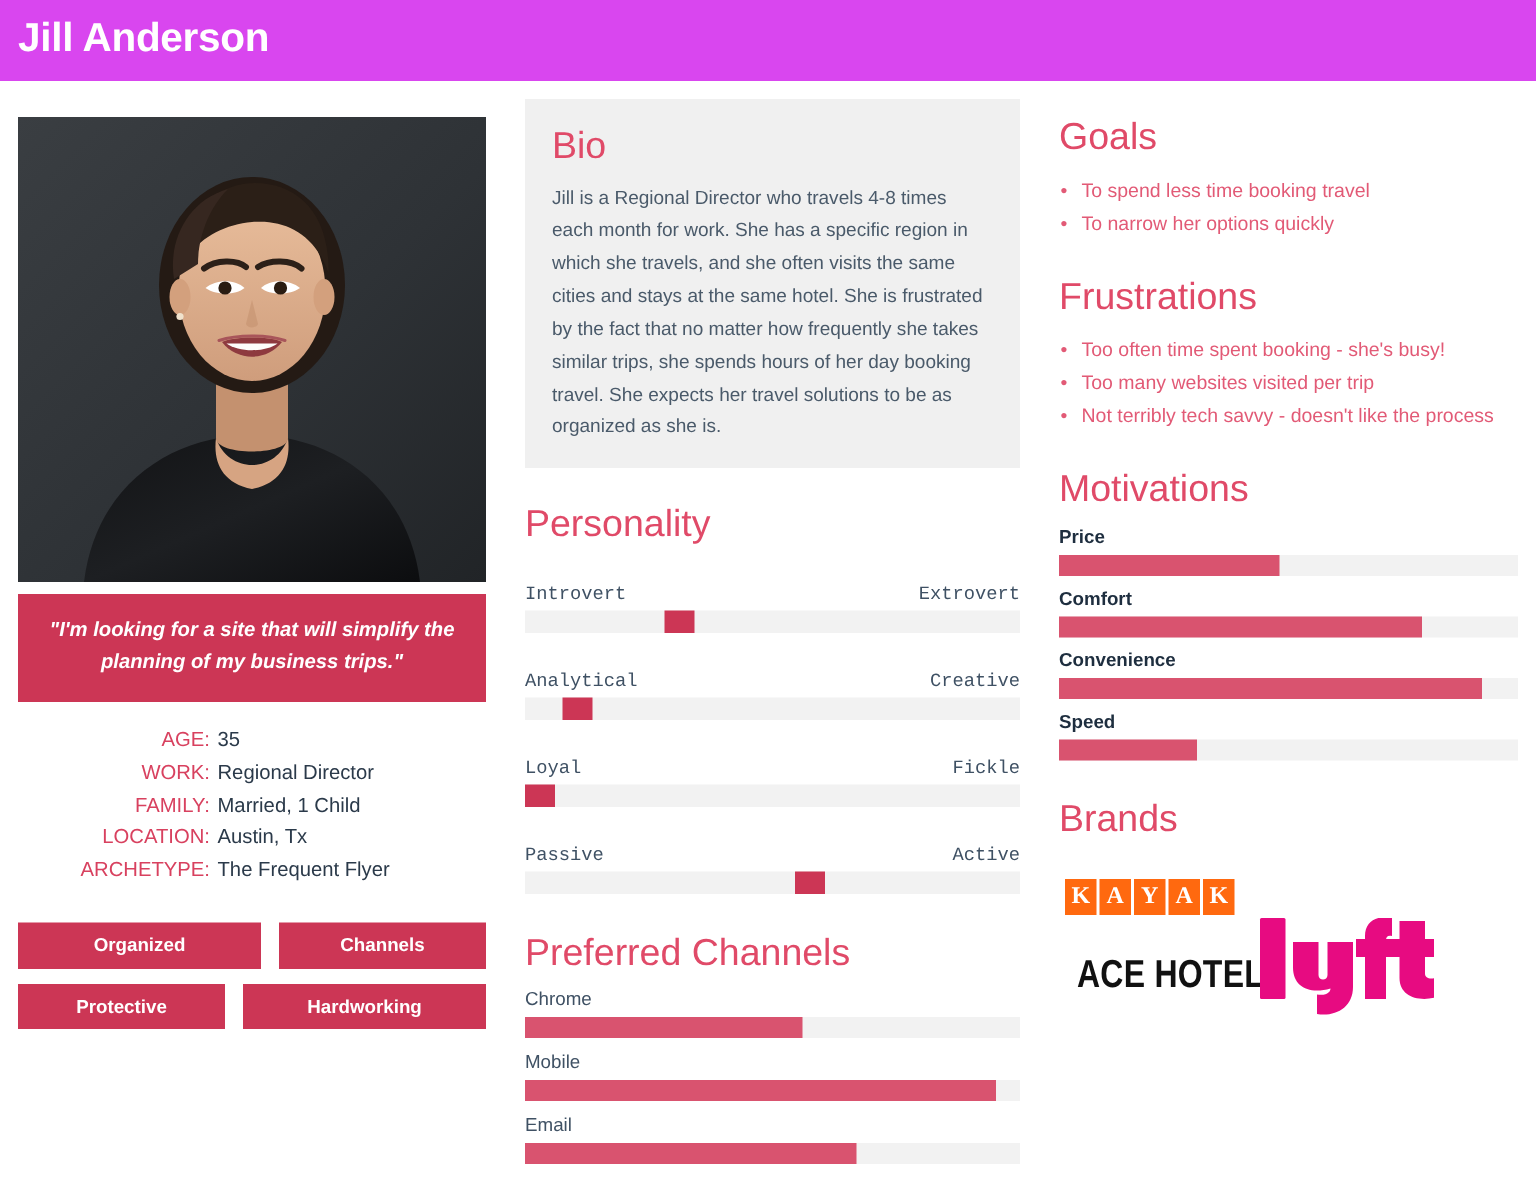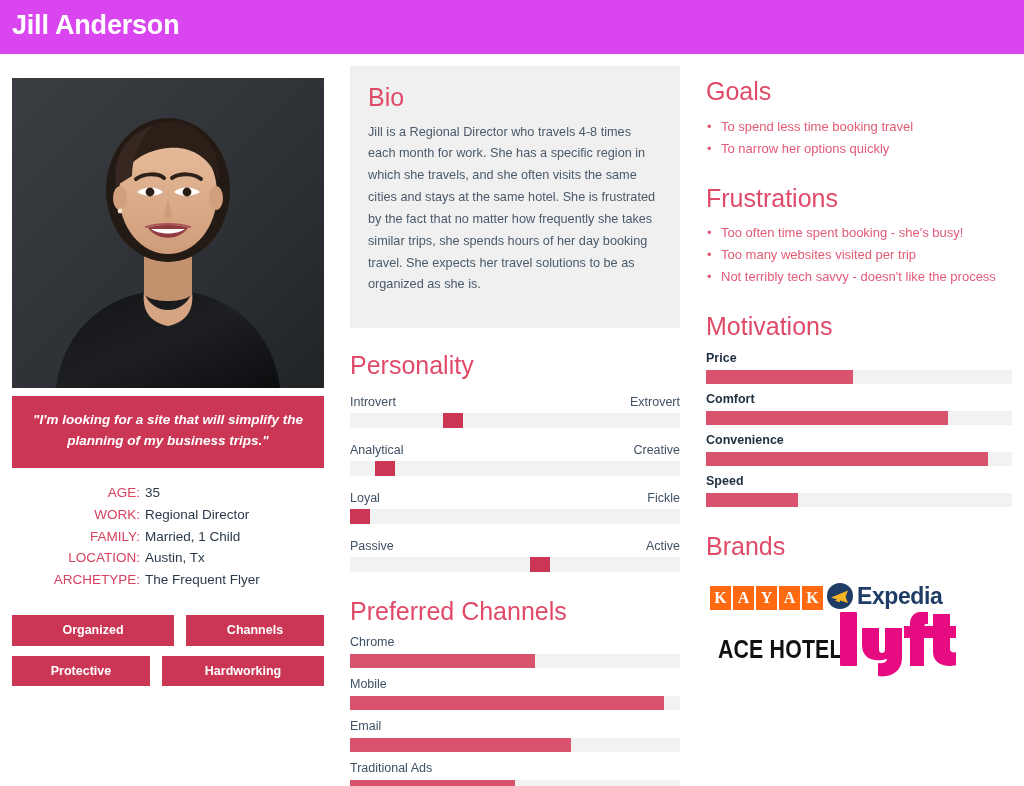--- a/index.html
+++ b/index.html
@@ -119,41 +119,41 @@
   }
   .tag-w0 { width: 162px; }
   .tag-w1 { width: 138px; }
   .tag-w2 { width: 138px; }
   .tag-w3 { width: 162px; }
 
   
   .bio-panel {
     width: 330px;
     background: #f0f0f0;
-    padding: 18px 18px 32px 18px;
+    padding: 18px 18px 16px 18px;
   }
   .section-h {
     color: #e04a68;
     font-size: 25px;
     font-weight: normal;
     line-height: 1.1;
     margin-bottom: 10px;
   }
   .bio-text {
     color: #4a5a6a;
     font-size: 12.7px;
     line-height: 1.72;
   }
 
   
   .personality {
     margin-top: 24px;
     width: 330px;
   }
-  .slider-block { margin-top: 15px; }
+  .slider-block { margin-top: 25px; font-family: Liberation Mono, monospace; }
   .slider-labels {
     display: flex;
     justify-content: space-between;
     font-size: 12.5px;
     color: #3f5164;
     margin-bottom: 4px;
   }
   .slider-track {
     position: relative;
     width: 100%;
@@ -514,28 +514,20 @@
       <div class="brands">
 
         <div class="kayak">
           <span>K</span>
           <span>A</span>
           <span>Y</span>
           <span>A</span>
           <span>K</span>
         </div>
 
-        <div class="expedia">
-          <svg width="28" height="28" viewBox="0 0 28 28" xmlns="http://www.w3.org/2000/svg">
-            <circle cx="14" cy="14" r="13" fill="#1f3c67"></circle>
-            <path d="M5 15.5 L22 8.5 L19.5 15 L22 21 Z" fill="#f5b424"></path>
-            <path d="M9 18.5 L15 15 L13.5 20.5 Z" fill="#f5b424"></path>
-          </svg>
-          <span class="expedia-word">Expedia</span>
-        </div>
 
         <div class="ace">ACE HOTEL</div>
 
         <div class="lyft">
           <svg width="118" height="68" viewBox="0 0 118 68" xmlns="http://www.w3.org/2000/svg">
             <g fill="#e70b81">
 
               <rect x="2" y="0" width="17" height="54" rx="1"></rect>
 
               <path d="M24 16 h17 v22 c0 4 6 4 6 0 V16 h17 v30 c0 14 -12 20 -24 18 v-13 c7 1 9 -2 9 -4 c-14 4 -25 -1 -25 -14 Z"></path>

